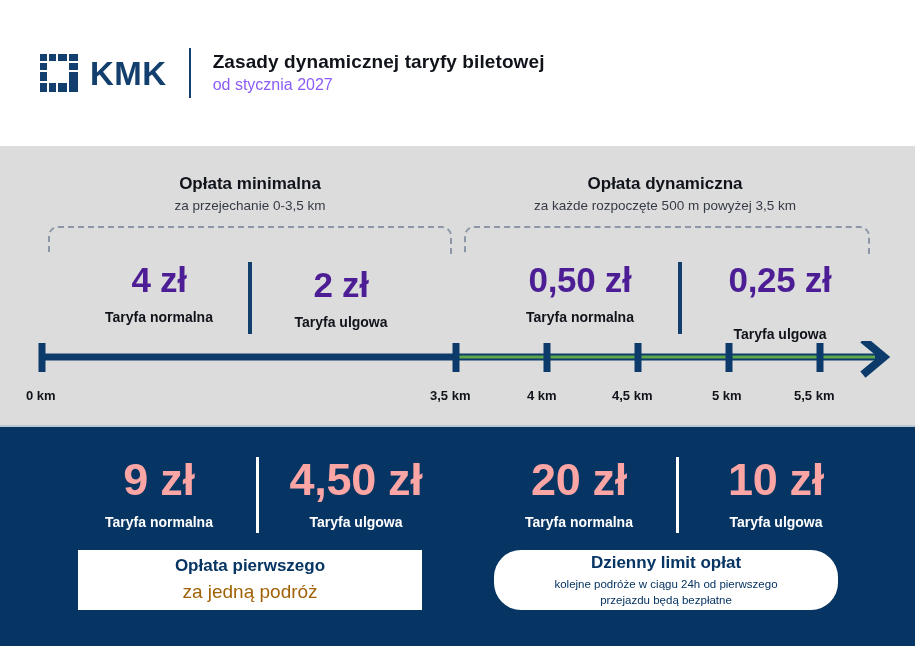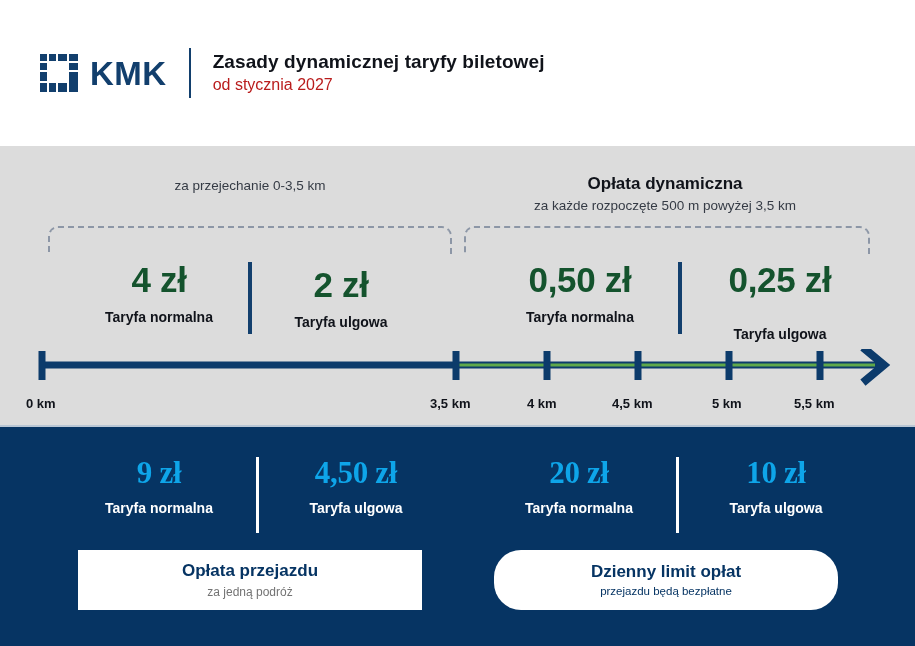--- a/index.html
+++ b/index.html
@@ -33,21 +33,21 @@
   .brand-divider{
     width:2px;height:50px;background:#123f6d;
     margin:0 22px 0 22px;
   }
   .title-block{display:flex;flex-direction:column;justify-content:flex-end;}
   .title-main{
     font-size:19px;font-weight:bold;color:#10131a;line-height:1.25;
     letter-spacing:0.1px;
   }
   .title-sub{
-    font-size:16px;font-weight:normal;color:#b91c1c;line-height:1.3;
+    font-size:16px;font-weight:normal;color:#8b5cf6;line-height:1.3;
     margin-top:2px;
   }
 
   
   .gray-band{
     position:absolute;left:0;top:146px;width:915px;height:279px;
     background:#dcdcdc;
   }
   .sec-head{position:absolute;text-align:center;}
   .sec-title{
@@ -65,21 +65,21 @@
     border-radius:10px 10px 0 0;
     height:26px;
   }
 
   
   .price-row{position:absolute;display:flex;align-items:stretch;}
   .price-cell{
     display:flex;flex-direction:column;align-items:center;justify-content:flex-start;
   }
   .price-val{
-    font-size:35px;font-weight:bold;color:#14532d;line-height:1;
+    font-size:35px;font-weight:bold;color:#4c1d95;line-height:1;
     white-space:nowrap;letter-spacing:-0.3px;
   }
   .price-lbl{
     font-size:14px;font-weight:bold;color:#10131a;margin-top:12px;
     white-space:nowrap;
   }
   .vdiv{
     width:4px;background:#123f6d;margin:0 18px;align-self:stretch;
   }
 
@@ -93,41 +93,41 @@
 
   
   .navy-band{
     position:absolute;left:0;top:425px;width:915px;height:221px;
     background:#063463;
   }
   .navy-top-rule{
     position:absolute;left:0;top:0;width:915px;height:2px;background:#b9c6d4;
   }
   .price-val-w{
-    font-size:31px;font-weight:bold;color:#0ea5e9;line-height:1;
-    white-space:nowrap;letter-spacing:-0.3px;font-family:Liberation Serif, serif;
+    font-size:45px;font-weight:bold;color:#fca5a5;line-height:1;
+    white-space:nowrap;letter-spacing:-0.3px;
   }
   .price-lbl-w{
     font-size:14px;font-weight:bold;color:#ffffff;margin-top:12px;
     white-space:nowrap;
   }
   .vdiv-w{
     width:3px;background:#ffffff;margin:0 22px;align-self:stretch;
   }
 
   .info-box{
     position:absolute;background:#ffffff;
     display:flex;flex-direction:column;align-items:center;justify-content:center;
     text-align:center;
   }
   .info-title{
     font-size:17px;font-weight:bold;color:#063463;line-height:1.25;
   }
   .info-sub{
-    font-size:12px;color:#737373;line-height:1.35;margin-top:3px;
+    font-size:19px;color:#a16207;line-height:1.35;margin-top:3px;
   }
   .info-sub-sm{
     font-size:11.5px;color:#063463;line-height:1.4;margin-top:3px;
   }
 </style>
 </head>
 <body>
 
 <div class="page">
 
@@ -160,20 +160,21 @@
       <div class="title-block">
         <div class="title-main">Zasady dynamicznej taryfy biletowej</div>
         <div class="title-sub">od stycznia 2027</div>
       </div>
     </div>
   </div>
 
   <div class="gray-band">
 
     <div class="sec-head" style="left:48px;top:28px;width:404px;">
+      <div class="sec-title">Opłata minimalna</div>
       <div class="sec-sub">za przejechanie 0-3,5 km</div>
     </div>
 
     <div class="sec-head" style="left:462px;top:28px;width:406px;">
       <div class="sec-title">Opłata dynamiczna</div>
       <div class="sec-sub">za każde rozpoczęte 500 m powyżej 3,5 km</div>
     </div>
 
     <div class="bracket" style="left:48px;top:80px;width:400px;"></div>
     <div class="bracket" style="left:464px;top:80px;width:402px;"></div>
@@ -195,21 +196,21 @@
         <div class="price-val">0,50 zł</div>
         <div class="price-lbl">Taryfa normalna</div>
       </div>
       <div class="vdiv"></div>
       <div class="price-cell" style="width:160px;gap:17px;">
         <div class="price-val">0,25 zł</div>
         <div class="price-lbl">Taryfa ulgowa</div>
       </div>
     </div>
 
-    <div class="axis" style="top:203px;">
+    <div class="axis" style="top:195px;">
       <svg width="915" height="70" viewBox="0 0 915 70" aria-hidden="true">
 
         <line x1="42" y1="16" x2="885" y2="16" stroke="#0c3b6b" stroke-width="7"></line>
 
         <line x1="456" y1="16" x2="875" y2="16" stroke="#5fa84a" stroke-width="3"></line>
 
         <line x1="42" y1="2" x2="42" y2="31" stroke="#0c3b6b" stroke-width="7"></line>
         <line x1="456" y1="2" x2="456" y2="31" stroke="#0c3b6b" stroke-width="7"></line>
         <line x1="547" y1="2" x2="547" y2="31" stroke="#0c3b6b" stroke-width="7"></line>
         <line x1="638" y1="2" x2="638" y2="31" stroke="#0c3b6b" stroke-width="7"></line>
@@ -250,24 +251,25 @@
         <div class="price-lbl-w">Taryfa normalna</div>
       </div>
       <div class="vdiv-w"></div>
       <div class="price-cell" style="width:150px;">
         <div class="price-val-w">10 zł</div>
         <div class="price-lbl-w">Taryfa ulgowa</div>
       </div>
     </div>
 
     <div class="info-box" style="left:78px;top:125px;width:344px;height:60px;">
-      <div class="info-title">Opłata przejazdu</div>
+      <div class="info-title">Opłata pierwszego</div>
       <div class="info-sub">za jedną podróż</div>
     </div>
 
     <div class="info-box" style="left:494px;top:125px;width:344px;height:60px;border-radius:27px;">
       <div class="info-title">Dzienny limit opłat</div>
+      <div class="info-sub-sm">kolejne podróże w ciągu 24h od pierwszego</div>
       <div class="info-sub-sm" style="margin-top:0;">przejazdu będą bezpłatne</div>
     </div>
 
   </div>
 
 </div>
 
 </body></html>

